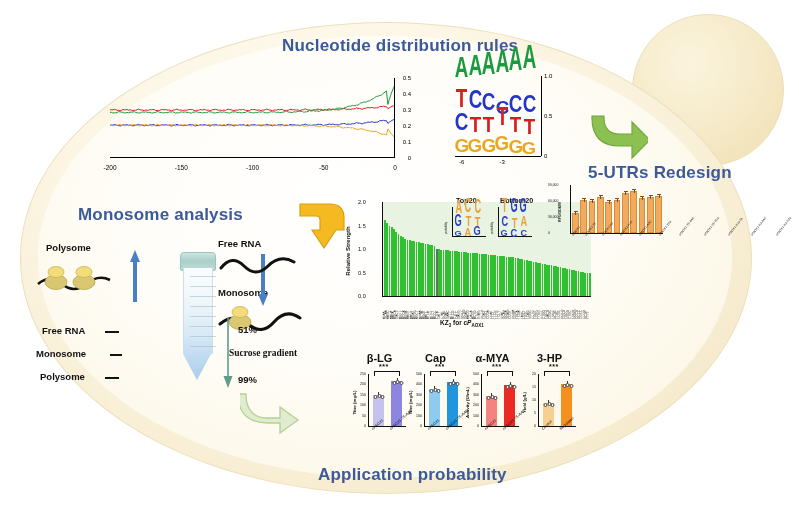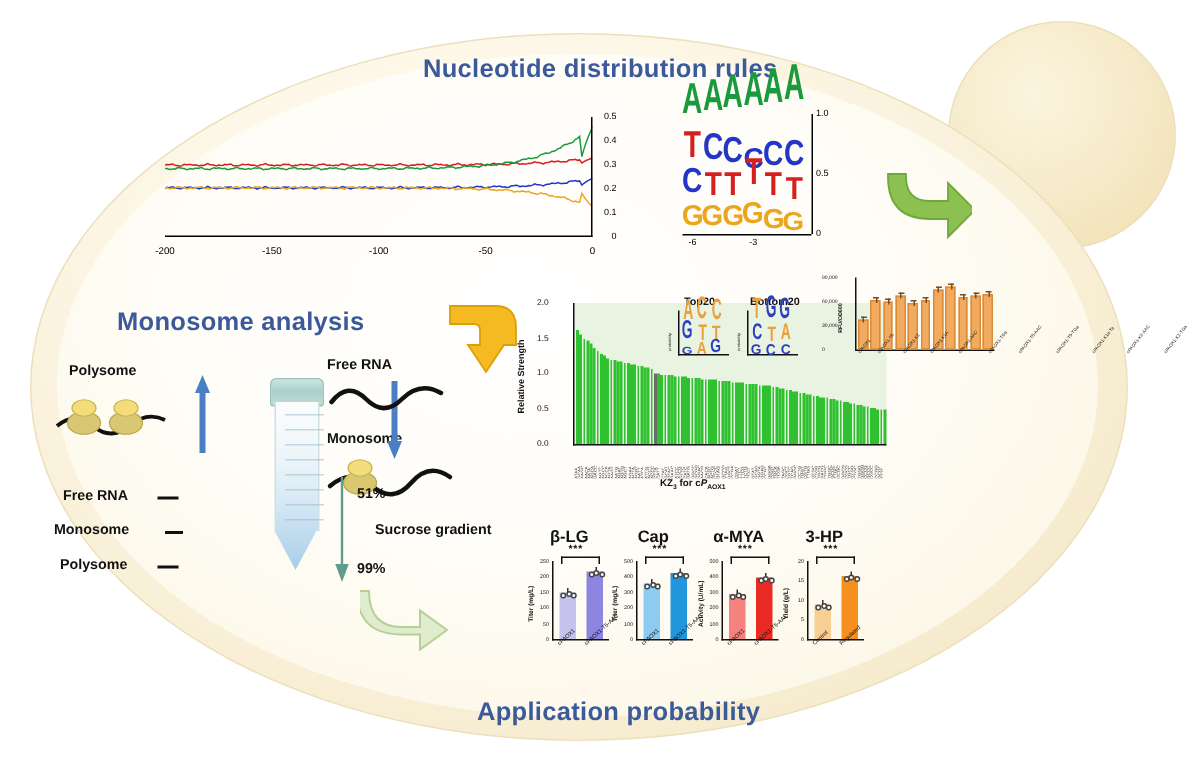--- a/index.html
+++ b/index.html
@@ -140,20 +140,21 @@
 <body>
 
 <div id="stage">
 
   <div class="cell-bud"></div>
   <div class="cell-body"></div>
   <div class="cell-inner"></div>
 
   <div class="sect-title" id="t-nucleotide">Nucleotide distribution rules</div>
   <div class="sect-title" id="t-mech">Monosome analysis</div>
+  <div class="sect-title" id="t-utr">5-UTRs Redesign</div>
   <div class="sect-title" id="t-app">Application probability</div>
 
   <div class="panel" id="linechart">
     <svg width="285" height="80" viewBox="0 0 285 80">
       <g id="lc-paths">
           <path d="M0.0 32.0 L1.4 31.7 L2.9 31.9 L4.3 31.3 L5.7 31.6 L7.1 32.4 L8.5 32.3 L10.0 32.8 L11.4 32.4 L12.8 31.5 L14.3 31.8 L15.7 31.6 L17.1 31.6 L18.5 32.2 L20.0 31.8 L21.4 32.2 L22.8 32.7 L24.2 32.2 L25.6 32.3 L27.1 31.7 L28.5 31.1 L29.9 31.8 L31.4 31.9 L32.8 32.2 L34.2 32.7 L35.6 32.0 L37.1 32.2 L38.5 32.3 L39.9 31.6 L41.3 31.8 L42.8 31.5 L44.2 31.5 L45.6 32.5 L47.0 32.5 L48.5 32.5 L49.9 32.4 L51.3 31.5 L52.7 31.7 L54.1 31.8 L55.6 31.5 L57.0 32.1 L58.4 32.0 L59.8 32.1 L61.3 32.9 L62.7 32.3 L64.1 31.9 L65.5 31.7 L67.0 31.1 L68.4 31.8 L69.8 32.2 L71.3 32.0 L72.7 32.6 L74.1 32.2 L75.5 32.1 L77.0 32.4 L78.4 31.6 L79.8 31.5 L81.2 31.6 L82.6 31.5 L84.1 32.5 L85.5 32.7 L86.9 32.2 L88.3 32.4 L89.8 31.7 L91.2 31.6 L92.6 32.0 L94.1 31.5 L95.5 31.8 L96.9 32.2 L98.3 32.1 L99.8 32.8 L101.2 32.4 L102.6 31.6 L104.0 31.7 L105.5 31.3 L106.9 31.7 L108.3 32.3 L109.7 32.0 L111.2 32.4 L112.6 32.5 L114.0 32.0 L115.4 32.4 L116.8 31.7 L118.3 31.2 L119.7 31.7 L121.1 31.7 L122.5 32.4 L124.0 32.8 L125.4 32.1 L126.8 32.2 L128.3 32.0 L129.7 31.5 L131.1 31.9 L132.5 31.5 L133.9 31.6 L135.4 32.4 L136.8 32.3 L138.2 32.6 L139.7 32.5 L141.1 31.5 L142.5 31.6 L143.9 31.6 L145.3 31.6 L146.8 32.3 L148.2 32.0 L149.6 32.1 L151.1 32.7 L152.5 32.1 L153.9 32.1 L155.3 31.7 L156.8 31.0 L158.2 31.7 L159.6 32.0 L161.0 32.2 L162.4 32.8 L163.9 32.1 L165.3 32.0 L166.7 32.1 L168.1 31.5 L169.6 31.7 L171.0 31.6 L172.4 31.4 L173.8 32.4 L175.3 32.5 L176.7 32.3 L178.1 32.4 L179.6 31.4 L181.0 31.4 L182.4 31.8 L183.8 31.5 L185.3 32.0 L186.7 32.1 L188.1 31.9 L189.5 32.6 L191.0 32.2 L192.4 31.7 L193.8 31.6 L195.2 30.9 L196.6 31.5 L198.1 32.1 L199.5 31.9 L200.9 32.4 L202.3 32.1 L203.8 31.6 L205.2 32.0 L206.6 31.4 L208.0 31.1 L209.5 31.5 L210.9 31.2 L212.3 32.1 L213.8 32.5 L215.2 31.8 L216.6 31.9 L218.0 31.2 L219.5 30.9 L220.9 31.5 L222.3 31.1 L223.7 31.3 L225.2 31.8 L226.6 31.5 L228.0 32.0 L229.4 31.8 L230.9 30.9 L232.3 30.9 L233.7 30.5 L235.1 30.7 L236.5 31.6 L238.0 31.2 L239.4 31.3 L240.8 31.4 L242.3 30.8 L243.7 31.0 L245.1 30.5 L246.5 29.9 L247.9 30.4 L249.4 30.4 L250.8 30.8 L252.2 31.3 L253.7 30.5 L255.1 30.3 L256.5 30.0 L257.9 29.4 L259.4 29.9 L260.8 29.6 L262.2 29.3 L263.6 30.0 L265.1 29.9 L266.5 29.9 L267.9 29.8 L269.3 28.6 L270.8 28.5 L272.2 28.5 L273.6 28.2 L275.0 28.9 L276.4 28.6 L277.9 30.6 L279.3 29.8 L280.7 29.0 L282.1 28.4 L283.6 27.8 L285.0 27.2 " stroke="#d61f1f" stroke-width="1" fill="none"></path>
           <path d="M0.0 34.4 L1.4 34.3 L2.9 35.0 L4.3 34.8 L5.7 34.7 L7.1 34.6 L8.5 33.6 L10.0 33.8 L11.4 34.2 L12.8 34.3 L14.3 35.1 L15.7 34.8 L17.1 34.4 L18.5 34.8 L20.0 34.2 L21.4 34.1 L22.8 34.1 L24.2 33.6 L25.6 34.4 L27.1 34.9 L28.5 34.8 L29.9 35.1 L31.4 34.3 L32.8 33.9 L34.2 34.3 L35.6 33.9 L37.1 34.2 L38.5 34.5 L39.9 34.2 L41.3 35.0 L42.8 35.0 L44.2 34.5 L45.6 34.5 L47.0 33.7 L48.5 33.7 L49.9 34.5 L51.3 34.4 L52.7 34.8 L54.1 34.9 L55.6 34.4 L57.0 34.8 L58.4 34.4 L59.8 33.9 L61.3 34.1 L62.7 33.8 L64.1 34.3 L65.5 35.1 L67.0 34.8 L68.4 34.9 L69.8 34.5 L71.3 33.8 L72.7 34.3 L74.1 34.1 L75.5 33.9 L77.0 34.5 L78.4 34.4 L79.8 34.9 L81.2 35.2 L82.6 34.3 L84.1 34.2 L85.5 33.9 L86.9 33.7 L88.3 34.6 L89.8 34.5 L91.2 34.5 L92.6 35.0 L94.1 34.5 L95.5 34.7 L96.9 34.6 L98.3 33.7 L99.8 33.9 L101.2 34.0 L102.6 34.3 L104.0 35.2 L105.5 34.8 L106.9 34.5 L108.3 34.6 L109.7 33.9 L111.2 34.2 L112.6 34.2 L114.0 33.8 L115.4 34.5 L116.8 34.7 L118.3 34.8 L119.7 35.2 L121.1 34.3 L122.5 33.9 L124.0 34.1 L125.4 33.7 L126.8 34.4 L128.3 34.6 L129.7 34.3 L131.1 34.9 L132.5 34.7 L133.9 34.5 L135.4 34.5 L136.8 33.6 L138.2 33.7 L139.7 34.3 L141.1 34.3 L142.5 35.0 L143.9 34.9 L145.3 34.3 L146.8 34.6 L148.2 34.1 L149.6 33.9 L151.1 34.2 L152.5 33.7 L153.9 34.2 L155.3 34.9 L156.8 34.7 L158.2 34.9 L159.6 34.3 L161.0 33.6 L162.4 34.0 L163.9 33.8 L165.3 34.0 L166.7 34.5 L168.1 34.1 L169.6 34.6 L171.0 34.7 L172.4 34.1 L173.8 34.1 L175.3 33.4 L176.7 33.2 L178.1 34.1 L179.6 34.1 L181.0 34.4 L182.4 34.5 L183.8 33.8 L185.3 34.0 L186.7 33.8 L188.1 33.2 L189.5 33.4 L191.0 33.2 L192.4 33.4 L193.8 34.3 L195.2 33.9 L196.6 33.8 L198.1 33.4 L199.5 32.6 L200.9 33.0 L202.3 32.9 L203.8 32.6 L205.2 33.2 L206.6 32.9 L208.0 33.1 L209.5 33.4 L210.9 32.5 L212.3 32.1 L213.8 31.8 L215.2 31.4 L216.6 32.2 L218.0 32.2 L219.5 31.9 L220.9 32.2 L222.3 31.5 L223.7 31.3 L225.2 31.2 L226.6 30.2 L228.0 30.2 L229.4 30.2 L230.9 30.1 L232.3 30.8 L233.7 30.3 L235.1 29.5 L236.5 29.3 L238.0 28.3 L239.4 28.2 L240.8 28.2 L242.3 27.4 L243.7 27.7 L245.1 27.6 L246.5 27.1 L247.9 27.2 L249.4 26.0 L250.8 24.9 L252.2 24.7 L253.7 24.0 L255.1 24.1 L256.5 24.0 L257.9 23.0 L259.4 22.9 L260.8 22.1 L262.2 21.1 L263.6 20.7 L265.1 19.2 L266.5 18.4 L267.9 18.3 L269.3 17.6 L270.8 17.4 L272.2 16.6 L273.6 14.9 L275.0 14.2 L276.4 12.9 L277.9 26.4 L279.3 21.4 L280.7 17.2 L282.1 13.3 L283.6 9.8 L285.0 6.4 " stroke="#1a9a3c" stroke-width="1" fill="none"></path>
           <path d="M0.0 47.3 L1.4 46.9 L2.9 47.1 L4.3 46.6 L5.7 46.7 L7.1 47.5 L8.5 47.5 L10.0 47.9 L11.4 47.7 L12.8 46.8 L14.3 47.0 L15.7 46.8 L17.1 46.7 L18.5 47.3 L20.0 47.0 L21.4 47.4 L22.8 48.0 L24.2 47.4 L25.6 47.4 L27.1 46.9 L28.5 46.3 L29.9 47.0 L31.4 47.1 L32.8 47.3 L34.2 47.9 L35.6 47.3 L37.1 47.4 L38.5 47.6 L39.9 46.8 L41.3 46.9 L42.8 46.7 L44.2 46.6 L45.6 47.7 L47.0 47.7 L48.5 47.6 L49.9 47.7 L51.3 46.8 L52.7 46.9 L54.1 47.1 L55.6 46.6 L57.0 47.2 L58.4 47.2 L59.8 47.3 L61.3 48.1 L62.7 47.6 L64.1 47.1 L65.5 47.0 L67.0 46.3 L68.4 46.9 L69.8 47.4 L71.3 47.2 L72.7 47.7 L74.1 47.5 L75.5 47.3 L77.0 47.7 L78.4 46.8 L79.8 46.6 L81.2 46.8 L82.6 46.7 L84.1 47.6 L85.5 47.9 L86.9 47.4 L88.3 47.6 L89.8 47.0 L91.2 46.8 L92.6 47.2 L94.1 46.6 L95.5 46.9 L96.9 47.4 L98.3 47.3 L99.8 48.0 L101.2 47.7 L102.6 46.8 L104.0 47.0 L105.5 46.6 L106.9 46.8 L108.3 47.5 L109.7 47.1 L111.2 47.5 L112.6 47.7 L114.0 47.3 L115.4 47.6 L116.8 46.9 L118.3 46.3 L119.7 46.9 L121.1 46.9 L122.5 47.5 L124.0 48.0 L125.4 47.3 L126.8 47.4 L128.3 47.2 L129.7 46.7 L131.1 47.1 L132.5 46.7 L133.9 46.7 L135.4 47.6 L136.8 47.5 L138.2 47.8 L139.7 47.7 L141.1 46.7 L142.5 46.8 L143.9 46.8 L145.3 46.7 L146.8 47.4 L148.2 47.2 L149.6 47.3 L151.1 47.9 L152.5 47.4 L153.9 47.3 L155.3 47.0 L156.8 46.2 L158.2 46.9 L159.6 47.2 L161.0 47.3 L162.4 47.9 L163.9 47.3 L165.3 47.1 L166.7 47.4 L168.1 46.7 L169.6 46.8 L171.0 46.8 L172.4 46.6 L173.8 47.5 L175.3 47.7 L176.7 47.5 L178.1 47.6 L179.6 46.7 L181.0 46.6 L182.4 47.0 L183.8 46.6 L185.3 47.1 L186.7 47.2 L188.1 47.1 L189.5 47.8 L191.0 47.4 L192.4 46.8 L193.8 46.8 L195.2 46.1 L196.6 46.6 L198.1 47.3 L199.5 47.0 L200.9 47.5 L202.3 47.2 L203.8 46.8 L205.2 47.2 L206.6 46.6 L208.0 46.2 L209.5 46.5 L210.9 46.3 L212.3 47.1 L213.8 47.6 L215.2 46.9 L216.6 46.9 L218.0 46.4 L219.5 46.0 L220.9 46.5 L222.3 46.1 L223.7 46.2 L225.2 46.8 L226.6 46.5 L228.0 47.0 L229.4 46.8 L230.9 45.8 L232.3 45.8 L233.7 45.5 L235.1 45.6 L236.5 46.4 L238.0 46.1 L239.4 46.1 L240.8 46.3 L242.3 45.7 L243.7 45.8 L245.1 45.4 L246.5 44.6 L247.9 45.1 L249.4 45.1 L250.8 45.4 L252.2 46.0 L253.7 45.1 L255.1 44.9 L256.5 44.7 L257.9 44.0 L259.4 44.3 L260.8 44.1 L262.2 43.7 L263.6 44.4 L265.1 44.3 L266.5 44.2 L267.9 44.1 L269.3 42.9 L270.8 42.6 L272.2 42.7 L273.6 42.3 L275.0 42.9 L276.4 42.6 L277.9 45.4 L279.3 44.2 L280.7 43.3 L282.1 42.4 L283.6 41.6 L285.0 40.8 " stroke="#2336c7" stroke-width="1" fill="none"></path>
           <path d="M0.0 47.2 L1.4 47.0 L2.9 47.8 L4.3 47.6 L5.7 47.5 L7.1 47.4 L8.5 46.4 L10.0 46.6 L11.4 47.1 L12.8 47.0 L14.3 47.8 L15.7 47.6 L17.1 47.2 L18.5 47.7 L20.0 47.1 L21.4 46.9 L22.8 46.9 L24.2 46.4 L25.6 47.1 L27.1 47.7 L28.5 47.6 L29.9 47.9 L31.4 47.2 L32.8 46.7 L34.2 47.1 L35.6 46.7 L37.1 46.9 L38.5 47.3 L39.9 47.0 L41.3 47.8 L42.8 47.9 L44.2 47.3 L45.6 47.3 L47.0 46.5 L48.5 46.5 L49.9 47.3 L51.3 47.1 L52.7 47.5 L54.1 47.7 L55.6 47.2 L57.0 47.6 L58.4 47.3 L59.8 46.6 L61.3 46.9 L62.7 46.6 L64.1 47.1 L65.5 47.9 L67.0 47.6 L68.4 47.6 L69.8 47.4 L71.3 46.7 L72.7 47.1 L74.1 46.9 L75.5 46.7 L77.0 47.3 L78.4 47.2 L79.8 47.7 L81.2 48.1 L82.6 47.2 L84.1 47.0 L85.5 46.7 L86.9 46.5 L88.3 47.3 L89.8 47.3 L91.2 47.2 L92.6 47.8 L94.1 47.4 L95.5 47.5 L96.9 47.4 L98.3 46.5 L99.8 46.7 L101.2 46.9 L102.6 47.0 L104.0 48.0 L105.5 47.6 L106.9 47.3 L108.3 47.5 L109.7 46.8 L111.2 47.0 L112.6 47.0 L114.0 46.5 L115.4 47.2 L116.8 47.5 L118.3 47.6 L119.7 48.1 L121.1 47.2 L122.5 46.7 L124.0 46.9 L125.4 46.6 L126.8 47.2 L128.3 47.4 L129.7 47.1 L131.1 47.7 L132.5 47.6 L133.9 47.3 L135.4 47.4 L136.8 46.5 L138.2 46.5 L139.7 47.2 L141.1 47.1 L142.5 47.8 L143.9 47.8 L145.3 47.2 L146.8 47.5 L148.2 47.1 L149.6 46.8 L151.1 47.1 L152.5 46.6 L153.9 47.1 L155.3 47.9 L156.8 47.6 L158.2 47.9 L159.6 47.3 L161.0 46.6 L162.4 47.1 L163.9 46.9 L165.3 47.0 L166.7 47.6 L168.1 47.2 L169.6 47.8 L171.0 48.0 L172.4 47.3 L173.8 47.3 L175.3 46.8 L176.7 46.5 L178.1 47.5 L179.6 47.5 L181.0 47.7 L182.4 48.0 L183.8 47.4 L185.3 47.7 L186.7 47.6 L188.1 46.9 L189.5 47.2 L191.0 47.1 L192.4 47.4 L193.8 48.4 L195.2 48.1 L196.6 48.0 L198.1 47.8 L199.5 47.1 L200.9 47.5 L202.3 47.6 L203.8 47.4 L205.2 48.0 L206.6 48.0 L208.0 48.3 L209.5 48.8 L210.9 48.1 L212.3 47.8 L213.8 47.7 L215.2 47.4 L216.6 48.4 L218.0 48.7 L219.5 48.5 L220.9 49.1 L222.3 48.7 L223.7 48.7 L225.2 49.0 L226.6 48.2 L228.0 48.4 L229.4 48.8 L230.9 49.0 L232.3 50.0 L233.7 49.9 L235.1 49.5 L236.5 49.8 L238.0 49.3 L239.4 49.5 L240.8 50.0 L242.3 49.6 L243.7 50.3 L245.1 50.9 L246.5 51.0 L247.9 51.6 L249.4 51.1 L250.8 50.6 L252.2 51.1 L253.7 51.1 L255.1 51.9 L256.5 52.6 L257.9 52.4 L259.4 53.1 L260.8 53.4 L262.2 53.2 L263.6 53.7 L265.1 53.3 L266.5 53.4 L267.9 54.5 L269.3 54.9 L270.8 55.9 L272.2 56.4 L273.6 56.0 L275.0 56.6 L276.4 56.8 L277.9 50.9 L279.3 53.1 L280.7 55.1 L282.1 56.8 L283.6 58.5 L285.0 60.0 " stroke="#eaa61e" stroke-width="1" fill="none"></path>
         </g>
@@ -291,21 +292,21 @@
   <div class="m-lbl" style="left:36px;top:348px;">Monosome</div>
   <div class="m-dash" style="left:110px;top:354px;width:12px;"></div>
   <div class="m-lbl" style="left:40px;top:371px;">Polysome</div>
   <div class="m-dash" style="left:105px;top:377px;width:14px;"></div>
 
   <svg style="position:absolute;left:222px;top:318px;" width="12" height="72">
     <path d="M6 0 L6 62" stroke="#5f9c8c" stroke-width="1.6"></path>
     <path d="M6 70 L1.5 58 L10.5 58 Z" fill="#5f9c8c"></path>
   </svg>
   <div class="m-lbl" style="left:238px;top:324px;">51%</div>
-  <div class="m-lbl" style="left:250px;top:348px;">Sucrose gradient</div>
+  <div class="m-lbl" style="left:229px;top:348px;font-family:Liberation Serif, serif;">Sucrose gradient</div>
   <div class="m-lbl" style="left:238px;top:374px;">99%</div>
 
   <div class="panel" id="barchart">
     <div class="ytl">Relative Strength</div>
     <div id="bc-yticks">
         <div class="yt" style="top: 98px;">0.0</div>
         <div class="yt" style="top: 74.5px;">0.5</div>
         <div class="yt" style="top: 51px;">1.0</div>
         <div class="yt" style="top: 27.5px;">1.5</div>
         <div class="yt" style="top: 4px;">2.0</div>

